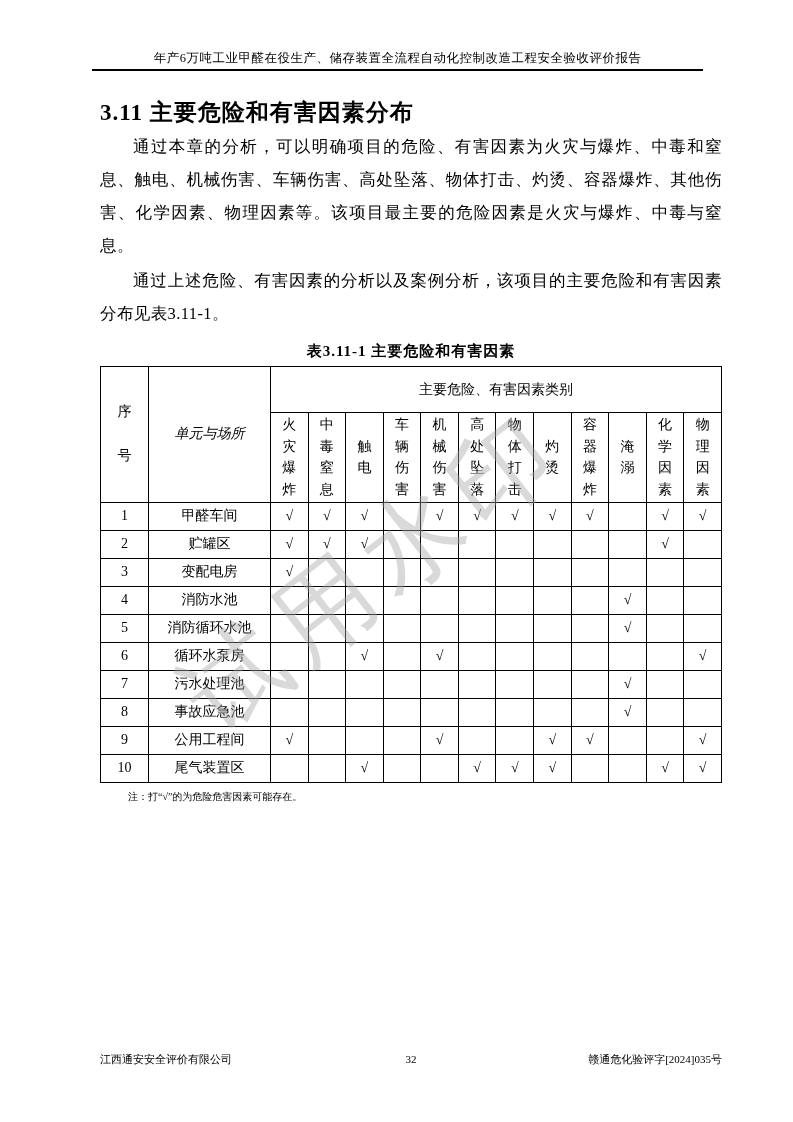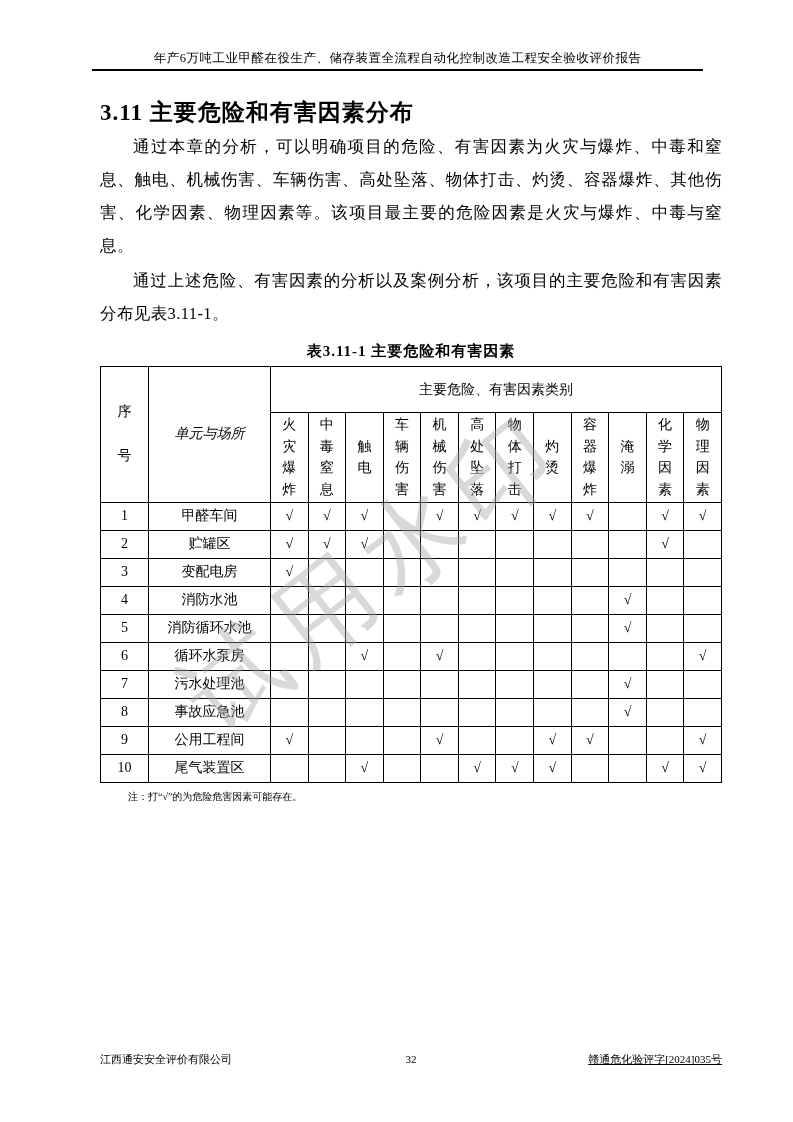--- a/index.html
+++ b/index.html
@@ -112,21 +112,21 @@
     position: absolute;
     left: 100px;
     right: 71px;
     bottom: 55px;
     display: flex;
     align-items: baseline;
     font-size: 11px;
   }
   .footer .f-left  { flex: 1; text-align: left; }
   .footer .f-mid   { width: 60px; text-align: center; }
-  .footer .f-right { flex: 1; text-align: right; text-decoration: underline; }
+  .footer .f-right { flex: 1; text-align: right; }
 </style>
 </head>
 <body>
 
 <div class="page">
 
   <div class="doc-header">
     <div class="doc-header-title">年产6万吨工业甲醛在役生产、储存装置全流程自动化控制改造工程安全验收评价报告</div>
   </div>
 

